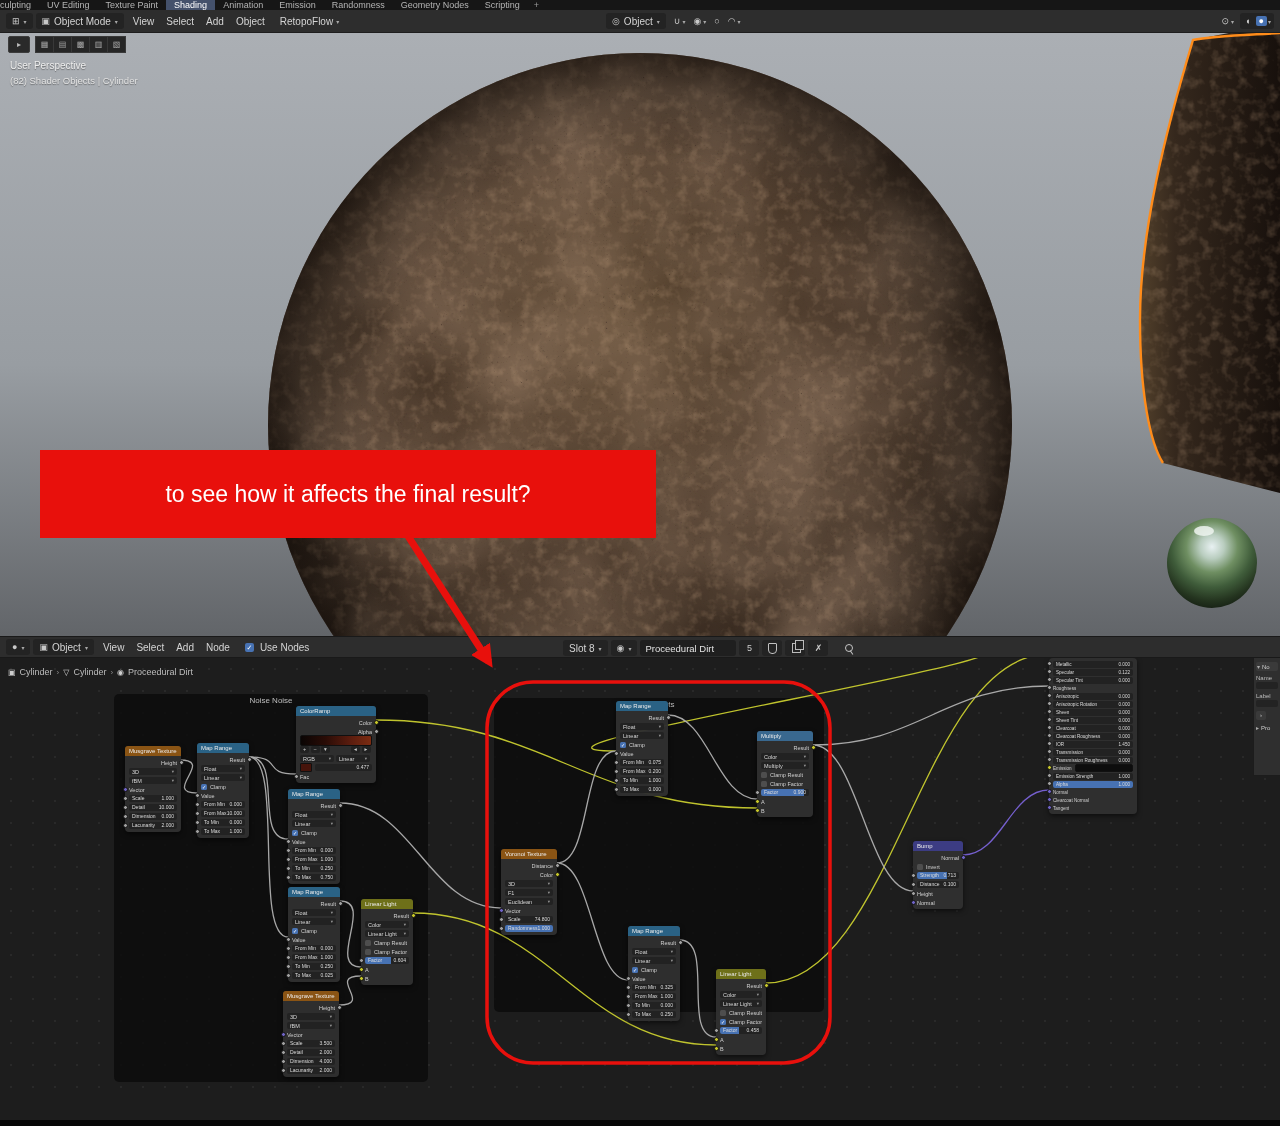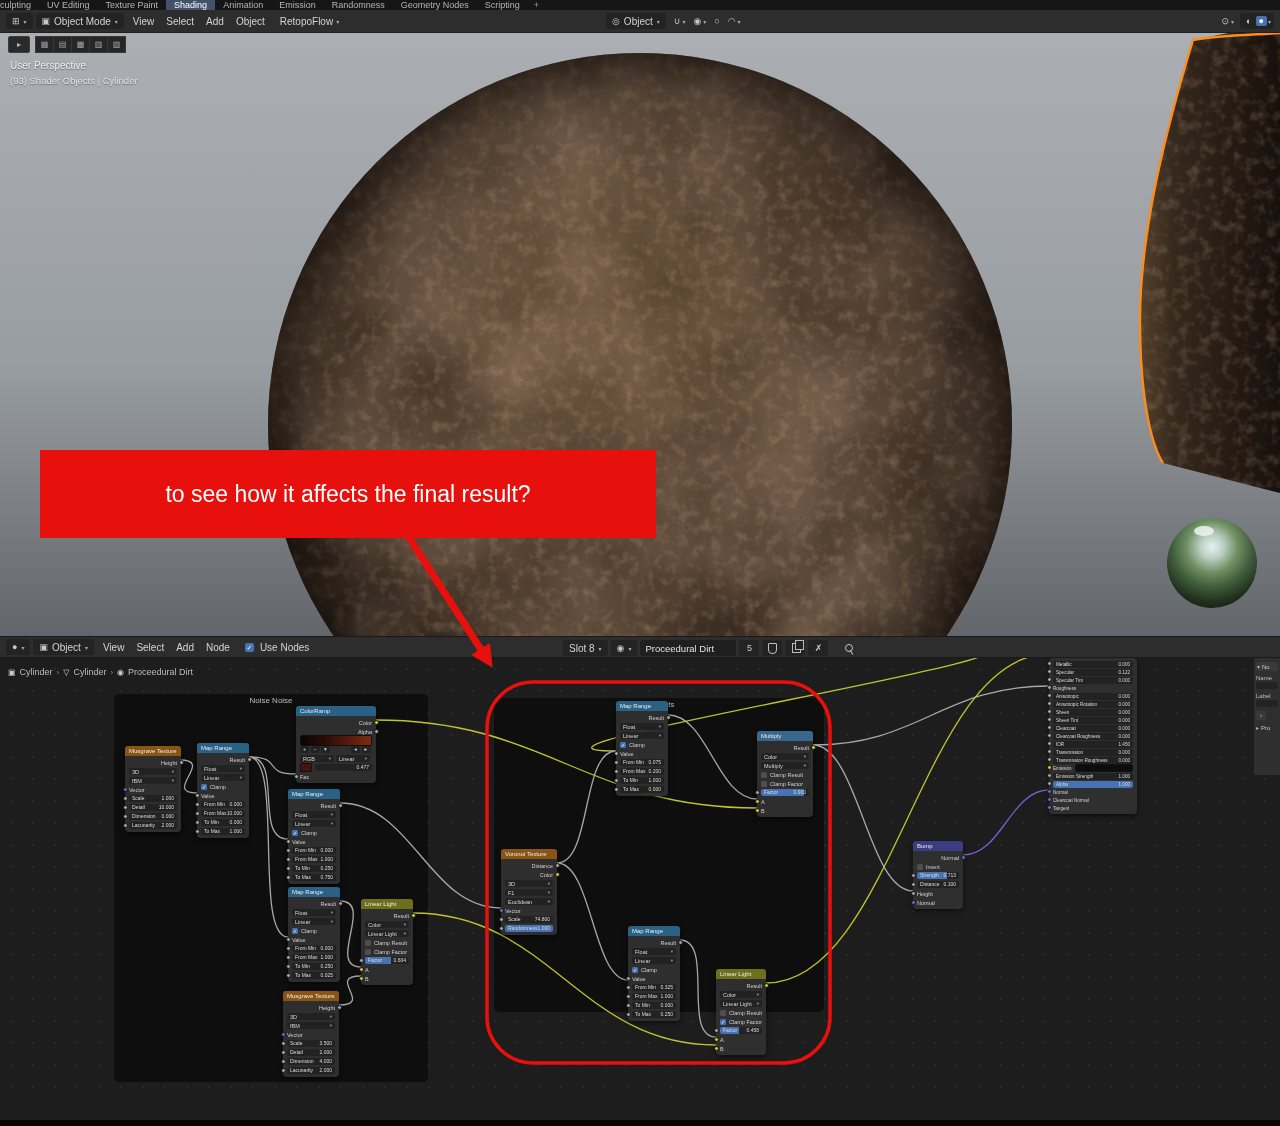--- a/index.html
+++ b/index.html
@@ -241,21 +241,21 @@
         <path d="M1193,7 C1165,100 1140,200 1140,287 C1140,360 1150,410 1163,430 L1280,460 L1280,-10 Z" fill="url(#g-cyl)"></path>
         <path d="M1193,7 C1165,100 1140,200 1140,287 C1140,360 1150,410 1163,430 L1280,460 L1280,-10 Z" filter="url(#f-speck)" opacity="0.45"></path>
         <path d="M1280,0 C1248,2 1212,3 1193,7 C1165,100 1140,200 1140,287 C1140,360 1150,410 1163,430" stroke="#ff8c1a" stroke-width="2.4" fill="none"></path>
       </g>
       <g>
         <circle cx="1212" cy="530" r="45" fill="url(#g-ball)"></circle>
         <ellipse cx="1204" cy="498" rx="10" ry="5" fill="#eef4f0" opacity="0.85"></ellipse>
       </g>
     </svg>
     <div class="vp-text1">User Perspective</div>
-    <div class="vp-text2">(93) Shader Objects | Cylinder</div>
+    <div class="vp-text2">(82) Shader Objects | Cylinder</div>
     <div id="annot">
       <div>to see how it affects the final result?</div>
     </div>
   </div>
 
   <div id="ed-header">
     <div class="hsel">
       <span class="hicon">●</span>
       <span class="cv">▾</span>
     </div>

